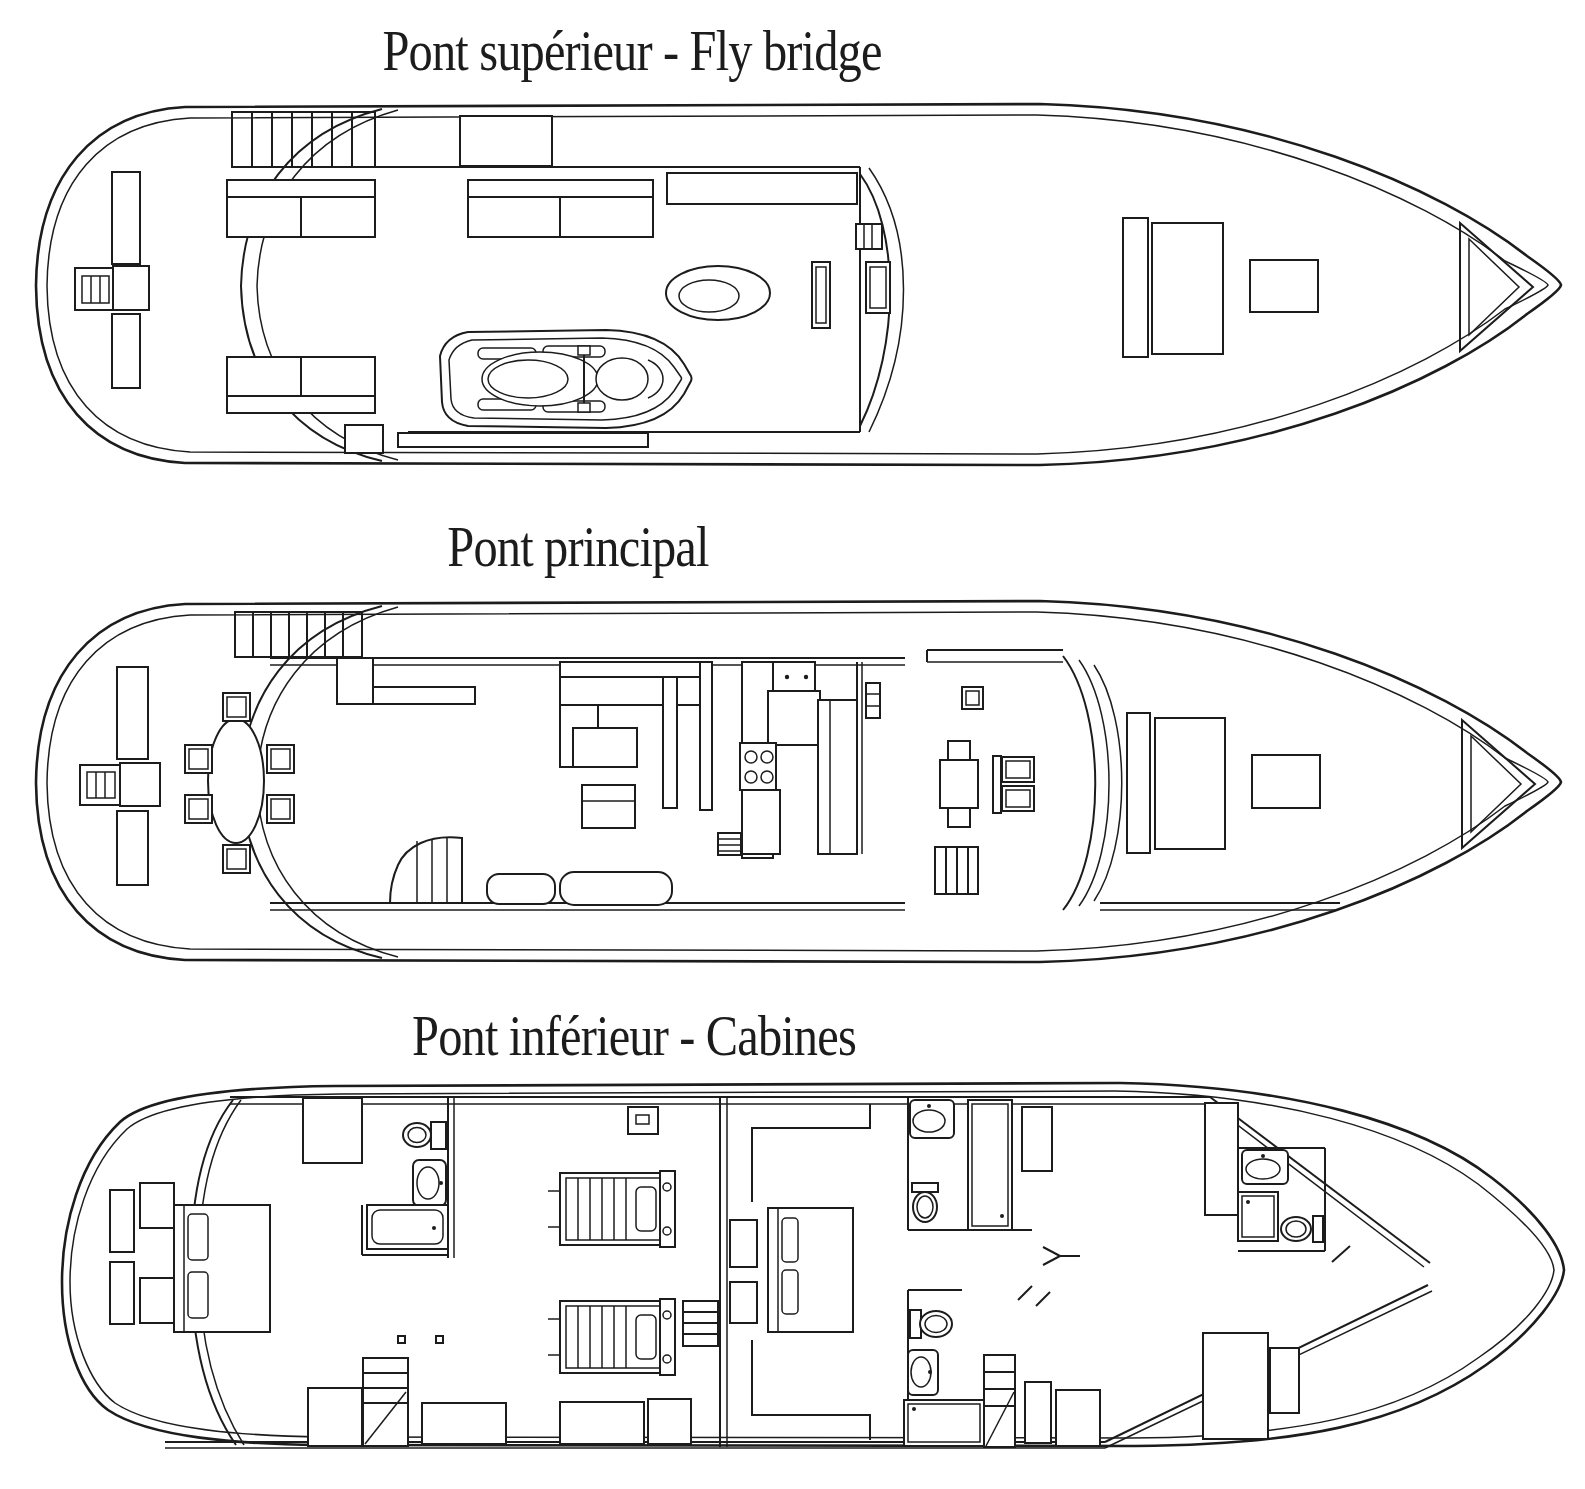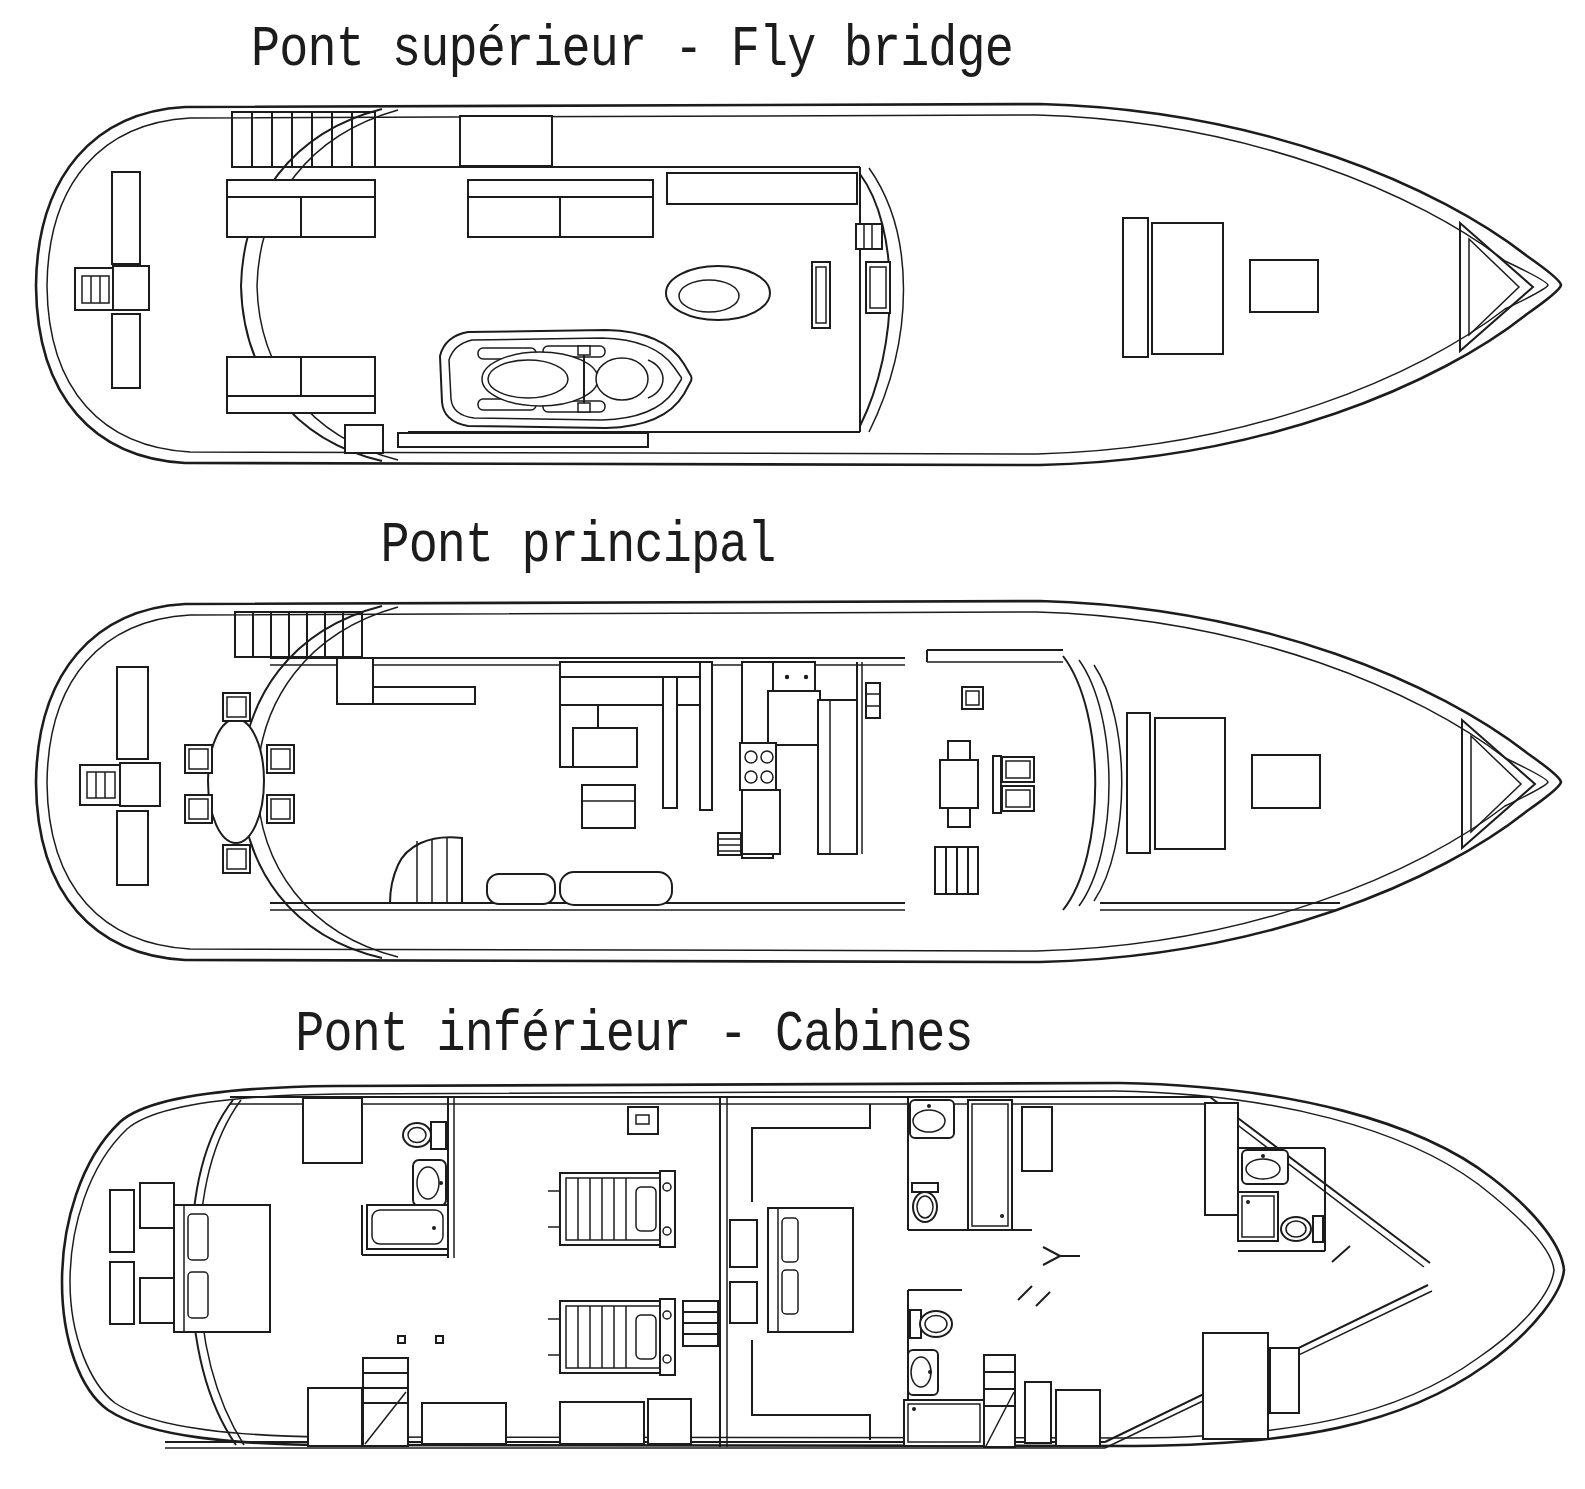--- a/index.html
+++ b/index.html
@@ -1,20 +1,20 @@
 <!DOCTYPE html>
 <html><head>
 <meta charset="utf-8">
 <style>
   html,body{margin:0;padding:0;background:#ffffff;}
   .canvas{
     position:relative;
     width:1585px;height:1489px;
     background:#ffffff;
-    font-family:Liberation Mono, monospace;
+    font-family:Liberation Serif, serif;
     overflow:hidden;
   }
   .deck-title{
     position:absolute;
     transform:translateX(-50%) scaleX(.85);
     transform-origin:center top;
     font-size:57px;
     font-weight:400;
     letter-spacing:-1px;
     color:#1c1c1c;

